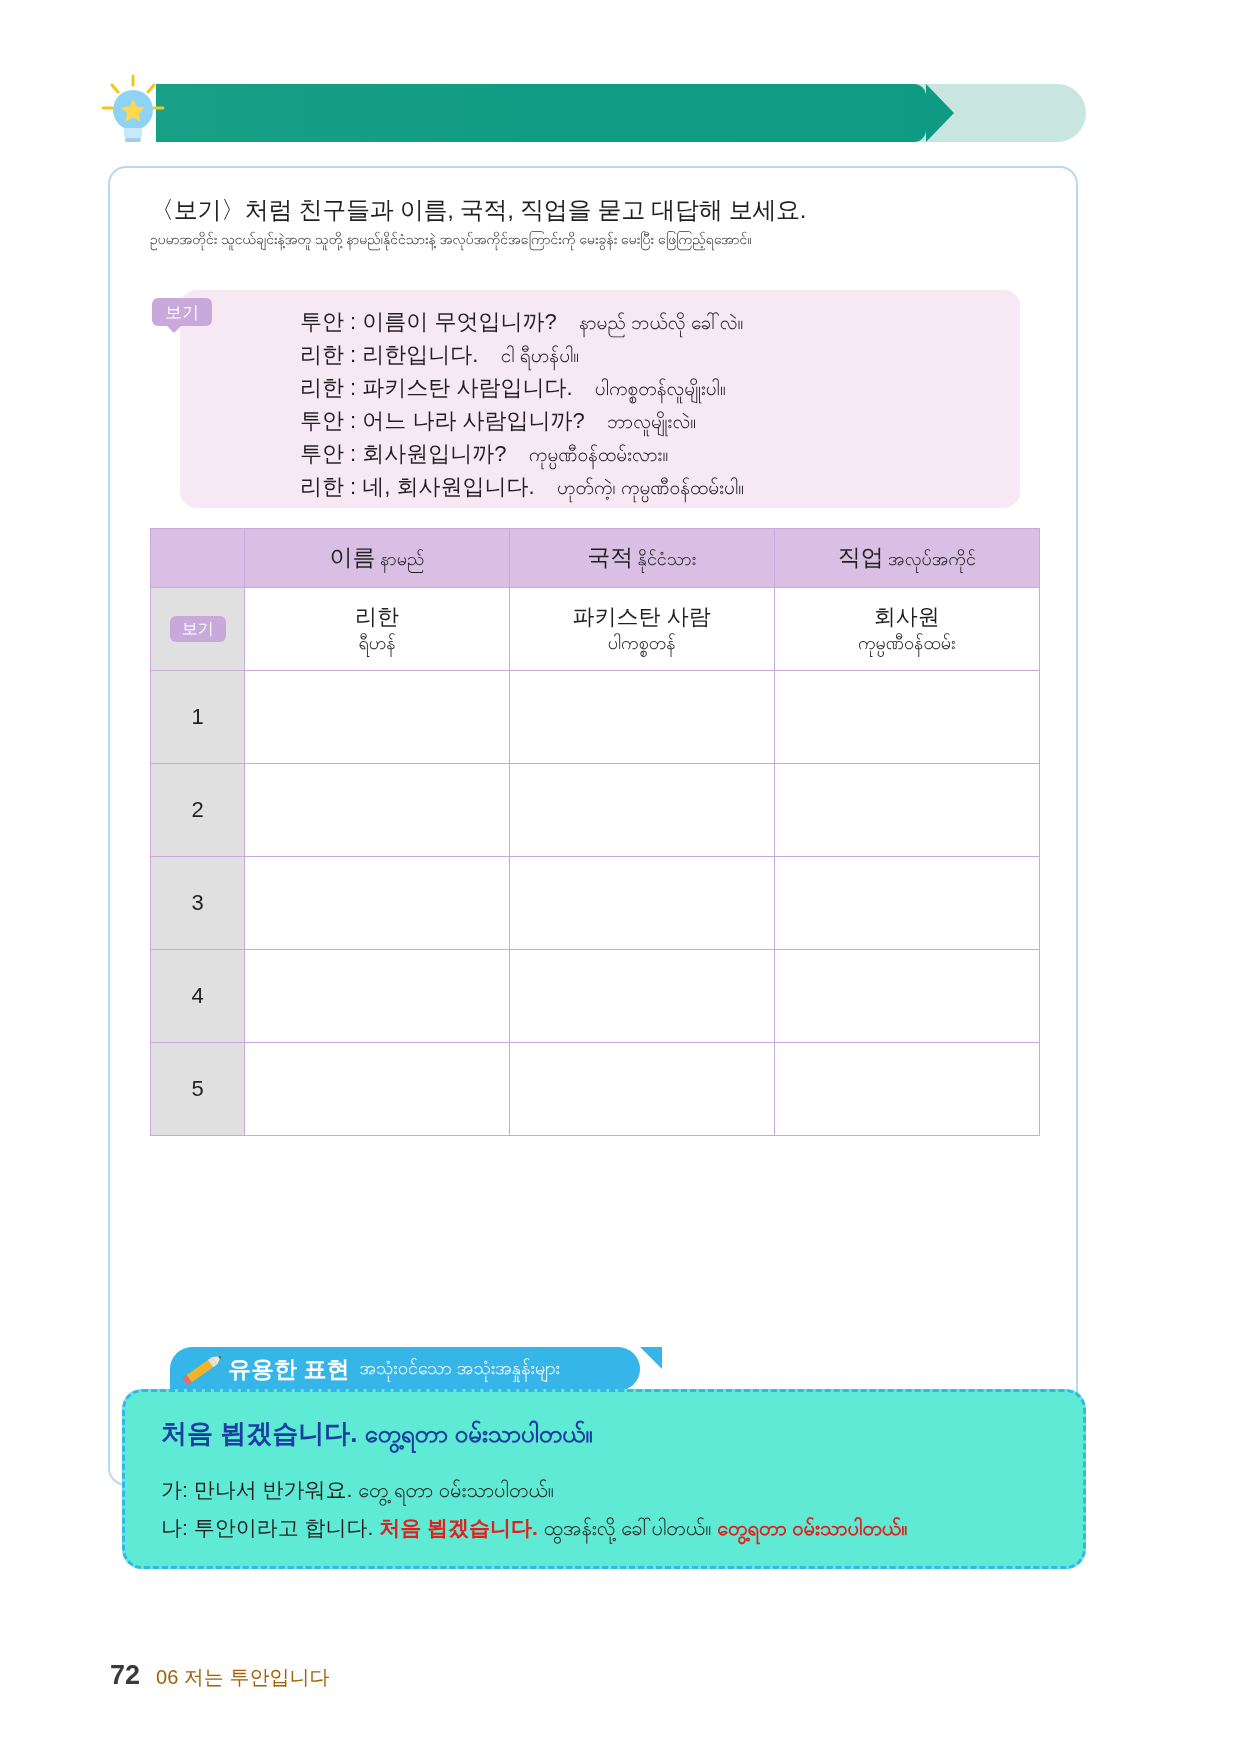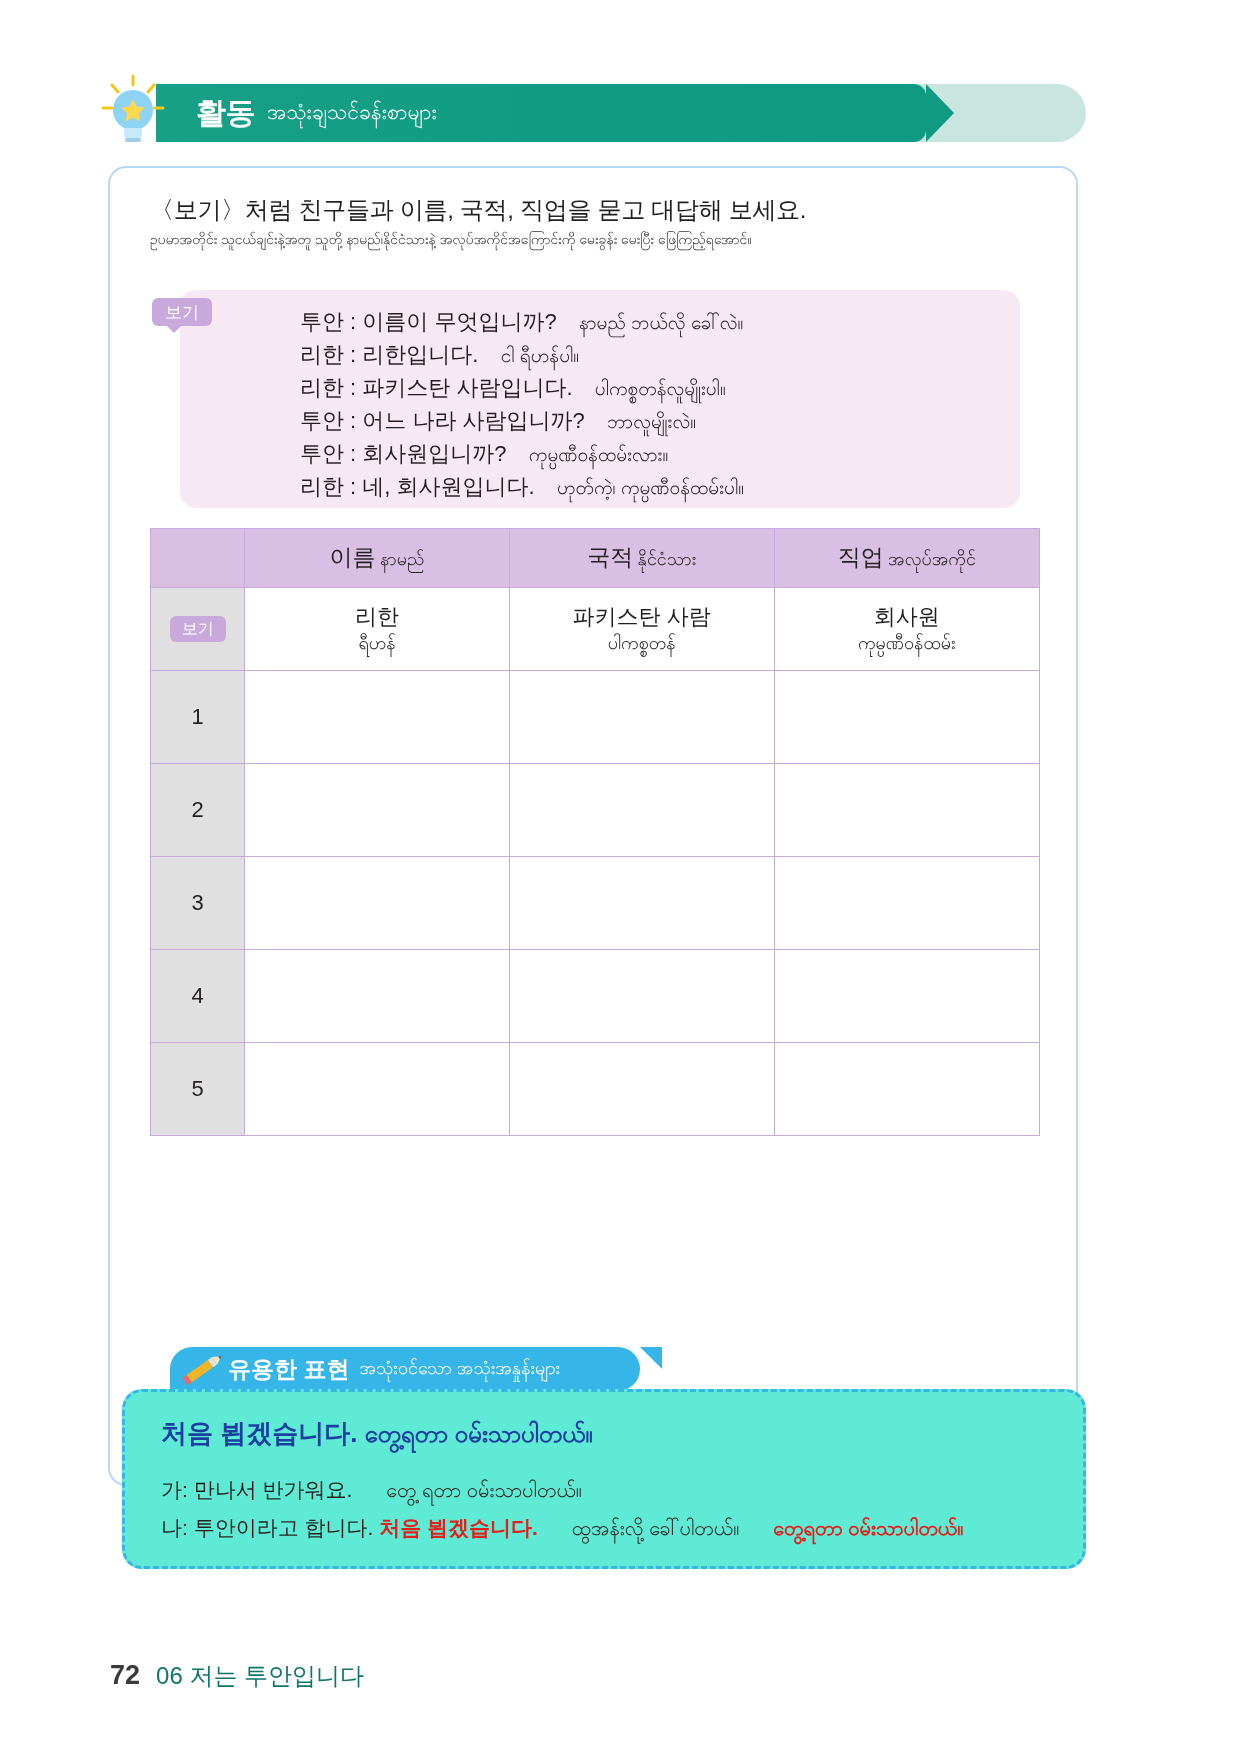--- a/index.html
+++ b/index.html
@@ -298,39 +298,39 @@
     left: 36px;
     top: 122px;
     font-size: 21px;
     white-space: nowrap;
     text-align: right;
   }
   .red-bold {
     color: #e2211c;
     font-weight: bold;
   }
-  .useful-l1 .my, .useful-l2 .my { font-size: 20px; margin-left: 28px; }
+  .useful-l1 .my, .useful-l2 .my { font-size: 20px; }
 
   
   .footer {
     position: absolute;
     left: 110px;
     top: 1660px;
     display: flex;
     align-items: baseline;
     gap: 16px;
   }
   .page-num {
     font-size: 27px;
     font-weight: bold;
     color: #3a3a3a;
   }
   .footer-title {
-    font-size: 24px;
-    color: #0f766e;
+    font-size: 20px;
+    color: #a16207;
   }
 </style>
 </head>
 <body>
 
 <div class="activity-banner">
   <div class="banner-bg-light"></div>
   <div class="banner-bg-dark"></div>
 
   <svg class="bulb-icon" viewBox="0 0 74 80">
@@ -340,24 +340,20 @@
       <line x1="58" y1="13" x2="52" y2="20"></line>
       <line x1="7" y1="36" x2="16" y2="36"></line>
       <line x1="67" y1="36" x2="58" y2="36"></line>
     </g>
     <circle cx="37" cy="38" r="20" fill="#8fd3f4"></circle>
     <path d="M28 56 h18 v7 a5 5 0 0 1 -5 5 h-8 a5 5 0 0 1 -5 -5 z" fill="#c7e9fb"></path>
     <rect x="29" y="66" width="16" height="4" rx="2" fill="#9ecfe8"></rect>
     <polygon points="37,27 40.6,34.4 48.8,35.6 42.9,41.3 44.3,49.4 37,45.6 29.7,49.4 31.1,41.3 25.2,35.6 33.4,34.4" fill="#ffd84d"></polygon>
   </svg>
 
-  <div class="banner-text">
-    <span class="banner-ko">활동</span>
-    <span class="banner-my">အသုံးချသင်ခန်းစာများ</span>
-  </div>
 </div>
 
 <div class="main-box">
 
   <div class="instruction-ko">〈보기〉처럼 친구들과 이름, 국적, 직업을 묻고 대답해 보세요.</div>
   <div class="instruction-my">ဥပမာအတိုင်း သူငယ်ချင်းနဲ့အတူ သူတို့ နာမည်၊နိုင်ငံသားနဲ့ အလုပ်အကိုင်အကြောင်းကို မေးခွန်း မေးပြီး ဖြေကြည့်ရအောင်။</div>
 
   <div class="example-box"></div>
   <div class="bogi-tag">보기</div>
 

